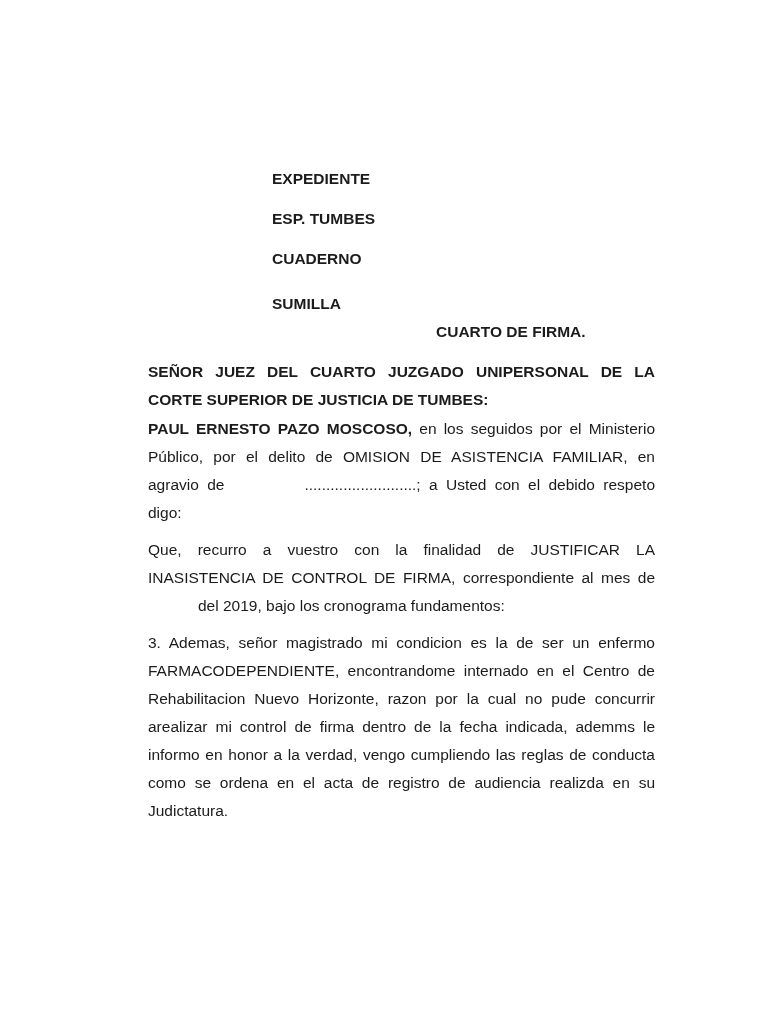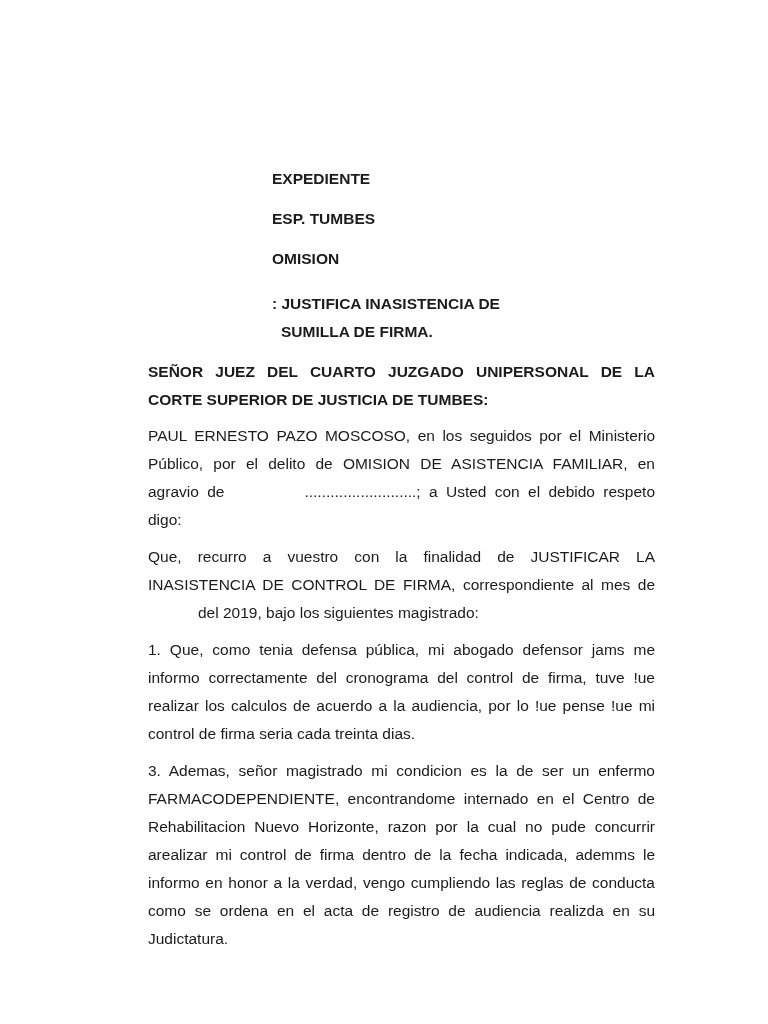--- a/index.html
+++ b/index.html
@@ -57,24 +57,24 @@
   }
   
   .para {
     font-size: 15.5px;
     line-height: 28px;
     text-align: justify;
     margin: 0 0 9px 0;
   }
   .salutation {
     font-weight: bold;
-    margin-bottom: 8px;
+    margin-bottom: 1px;
   }
   .petitioner-name {
-    font-weight: normal;
+    font-weight: bold;
   }
   .gap-blank {
     display: inline-block;
     width: 80px;
   }
   .gap-month {
     display: inline-block;
     width: 50px;
   }
 </style>
@@ -85,33 +85,33 @@
   <div class="content">
 
     <div class="case-header">
       <div class="hdr-row">
         <span class="hdr-label">EXPEDIENTE</span>
       </div>
       <div class="hdr-row">
         <span class="hdr-label">ESP. TUMBES</span>
       </div>
       <div class="hdr-row">
-        <span class="hdr-label">OMISION</span>
+        <span class="hdr-label">CUADERNO</span>
       </div>
       <div class="hdr-row multiline">
+        <span class="hdr-label">SUMILLA</span>
         <span class="hdr-value-lines">
-          <span>: JUSTIFICA INASISTENCIA DE</span><br>
-          <span class="hdr-value-line2">SUMILLA DE FIRMA.</span>
+          <br>
+          <span class="hdr-value-line2">CUARTO DE FIRMA.</span>
         </span>
       </div>
     </div>
 
     <p class="para salutation">SEÑOR JUEZ DEL CUARTO JUZGADO UNIPERSONAL DE LA CORTE SUPERIOR DE JUSTICIA DE TUMBES:</p>
 
     <p class="para"><span class="petitioner-name">PAUL ERNESTO PAZO MOSCOSO,</span><span> en los seguidos por el Ministerio Público, por el delito de OMISION DE ASISTENCIA FAMILIAR, en agravio de</span><span class="gap-blank"></span><span>..........................;</span><span> a Usted con el debido respeto digo:</span></p>
 
-    <p class="para"><span>Que, recurro a vuestro con la finalidad de JUSTIFICAR LA INASISTENCIA DE CONTROL DE FIRMA, correspondiente al mes de</span><span class="gap-month"></span><span>del 2019, bajo los siguientes magistrado:</span></p>
+    <p class="para"><span>Que, recurro a vuestro con la finalidad de JUSTIFICAR LA INASISTENCIA DE CONTROL DE FIRMA, correspondiente al mes de</span><span class="gap-month"></span><span>del 2019, bajo los cronograma fundamentos:</span></p>
 
-    <p class="para">1. Que, como tenia defensa pública, mi abogado defensor jams me informo correctamente del cronograma del control de firma, tuve !ue realizar los calculos de acuerdo a la audiencia, por lo !ue pense !ue mi control de firma seria cada treinta dias.</p>
     <p class="para">3. Ademas, señor magistrado mi condicion es la de ser un enfermo FARMACODEPENDIENTE, encontrandome internado en el Centro de Rehabilitacion Nuevo Horizonte, razon por la cual no pude concurrir arealizar mi control de firma dentro de la fecha indicada, ademms le informo en honor a la verdad, vengo cumpliendo las reglas de conducta como se ordena en el acta de registro de audiencia realizda en su Judictatura.</p>
 
   </div>
 </div>
 
 </body></html>

